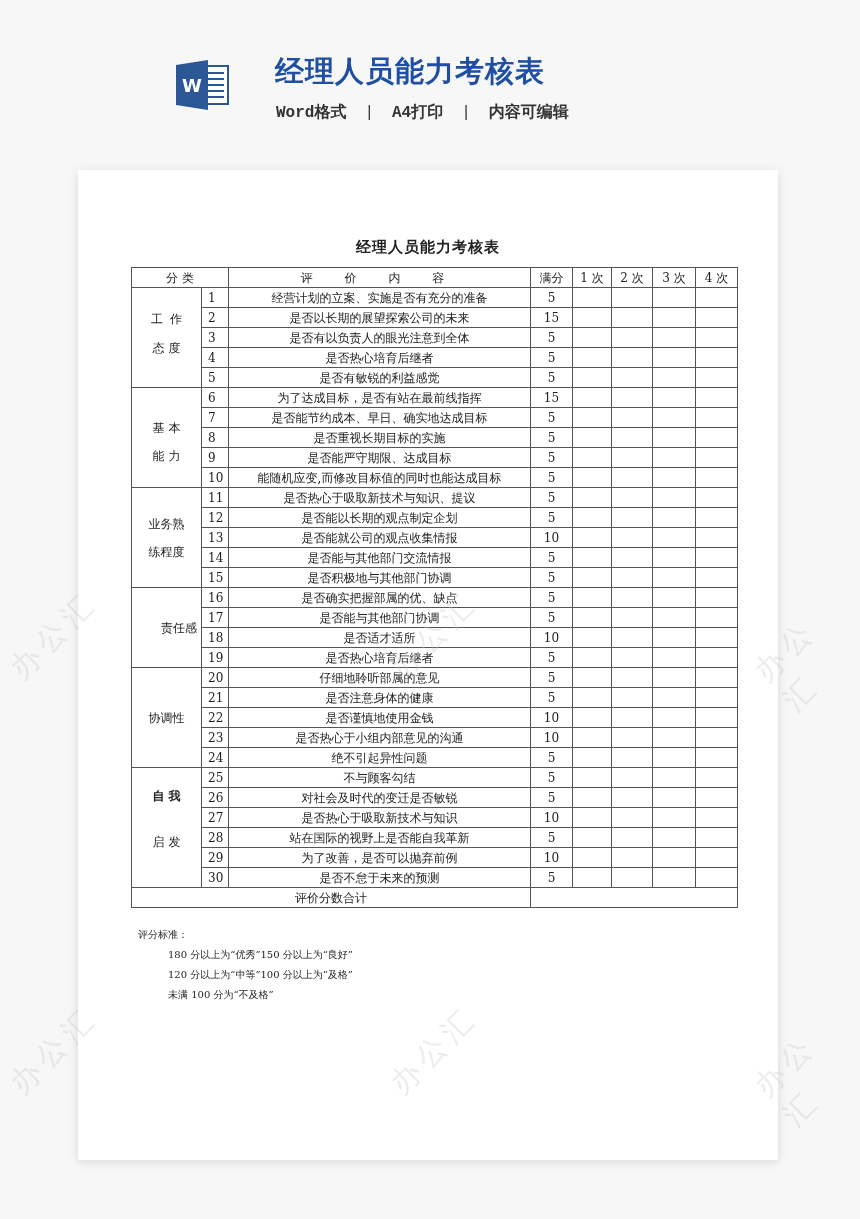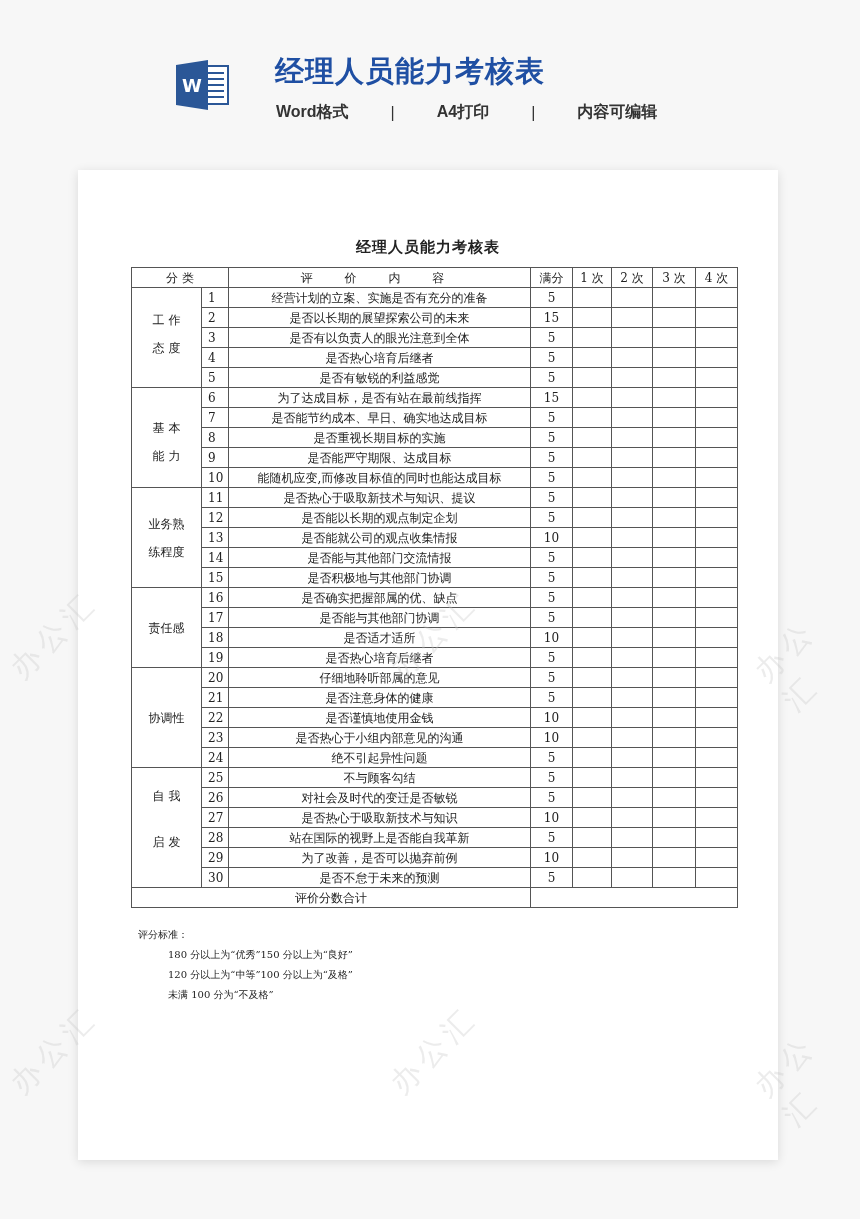--- a/index.html
+++ b/index.html
@@ -2,21 +2,21 @@
 <html><head>
 <meta charset="utf-8">
 <style>
   * { margin: 0; padding: 0; box-sizing: border-box; }
   html, body { width: 860px; height: 1219px; background: #f7f7f7; overflow: hidden; }
   body { position: relative; font-family: "DejaVu Serif", "Liberation Serif", serif; color: #222; }
 
   .banner { position: absolute; left: 0; top: 0; width: 860px; height: 150px; }
   .word-icon { position: absolute; left: 176px; top: 60px; width: 54px; height: 50px; }
   .banner-title { position: absolute; left: 275px; top: 52px; font-family: "DejaVu Sans", "Liberation Sans", sans-serif; font-weight: bold; font-size: 29px; color: #1f4fa3; letter-spacing: 1px; }
-  .banner-sub { position: absolute; left: 276px; top: 102px; font-family: Liberation Sans, sans-serif; font-weight: bold; font-size: 16px; color: #333; display: flex; align-items: center; gap: 24px; }
+  .banner-sub { position: absolute; left: 276px; top: 102px; font-family: Liberation Mono, monospace; font-weight: bold; font-size: 16px; color: #333; display: flex; align-items: center; }
   .banner-sub .sep { margin: 0 18px; font-weight: normal; }
 
   .page { position: absolute; left: 78px; top: 170px; width: 700px; height: 990px; background: #fff; box-shadow: 0 2px 10px rgba(0,0,0,0.12); }
 
   .doc-title { position: absolute; left: 0; width: 700px; top: 68px; text-align: center; font-size: 15px; font-weight: bold; font-family: "DejaVu Sans", "Liberation Sans", sans-serif; letter-spacing: 1px; }
 
   table.assess { position: absolute; left: 53px; top: 97px; border-collapse: collapse; table-layout: fixed; font-size: 12px; }
   table.assess td, table.assess th { border: 1px solid #555; height: 20px; text-align: center; font-weight: normal; line-height: 18px; padding: 0; white-space: nowrap; overflow: hidden; }
   col.c-cat { width: 70px; }
   col.c-no { width: 27px; }
@@ -81,21 +81,21 @@
         <th>满分</th>
         <th>1 次</th>
         <th>2 次</th>
         <th>3 次</th>
         <th>4 次</th>
       </tr>
     </thead>
     <tbody id="table-body">
         <tr>
           <td rowspan="5" class="cat-cell">
-            <span class="cat-line" style="margin: 2px 0px;">工 作</span>
+            <span class="cat-line" style="margin: 2px 0px; font-family: Liberation Mono, monospace;">工 作</span>
             <span class="cat-line" style="margin: 10px 0px;">态 度</span>
           </td>
           <td class="no-cell">1</td>
           <td>经营计划的立案、实施是否有充分的准备</td>
           <td>5</td>
           <td></td>
           <td></td>
           <td></td>
           <td></td>
         </tr>
@@ -228,21 +228,21 @@
           <td class="no-cell">15</td>
           <td>是否积极地与其他部门协调</td>
           <td>5</td>
           <td></td>
           <td></td>
           <td></td>
           <td></td>
         </tr>
         <tr>
           <td rowspan="4" class="cat-cell">
-            <span class="cat-line" style="margin: 4px;">责任感</span>
+            <span class="cat-line" style="margin: 4px; text-align: right;">责任感</span>
           </td>
           <td class="no-cell">16</td>
           <td>是否确实把握部属的优、缺点</td>
           <td>5</td>
           <td></td>
           <td></td>
           <td></td>
           <td></td>
         </tr>
         <tr>
@@ -315,21 +315,21 @@
           <td class="no-cell">24</td>
           <td>绝不引起异性问题</td>
           <td>5</td>
           <td></td>
           <td></td>
           <td></td>
           <td></td>
         </tr>
         <tr>
           <td rowspan="6" class="cat-cell">
-            <span class="cat-line" style="margin: 10px 0px;">自 我</span>
+            <span class="cat-line" style="margin: 10px 0px; font-weight: bold;">自 我</span>
             <span class="cat-line" style="margin: 28px 0px;">启 发</span>
           </td>
           <td class="no-cell">25</td>
           <td>不与顾客勾结</td>
           <td>5</td>
           <td></td>
           <td></td>
           <td></td>
           <td></td>
         </tr>

